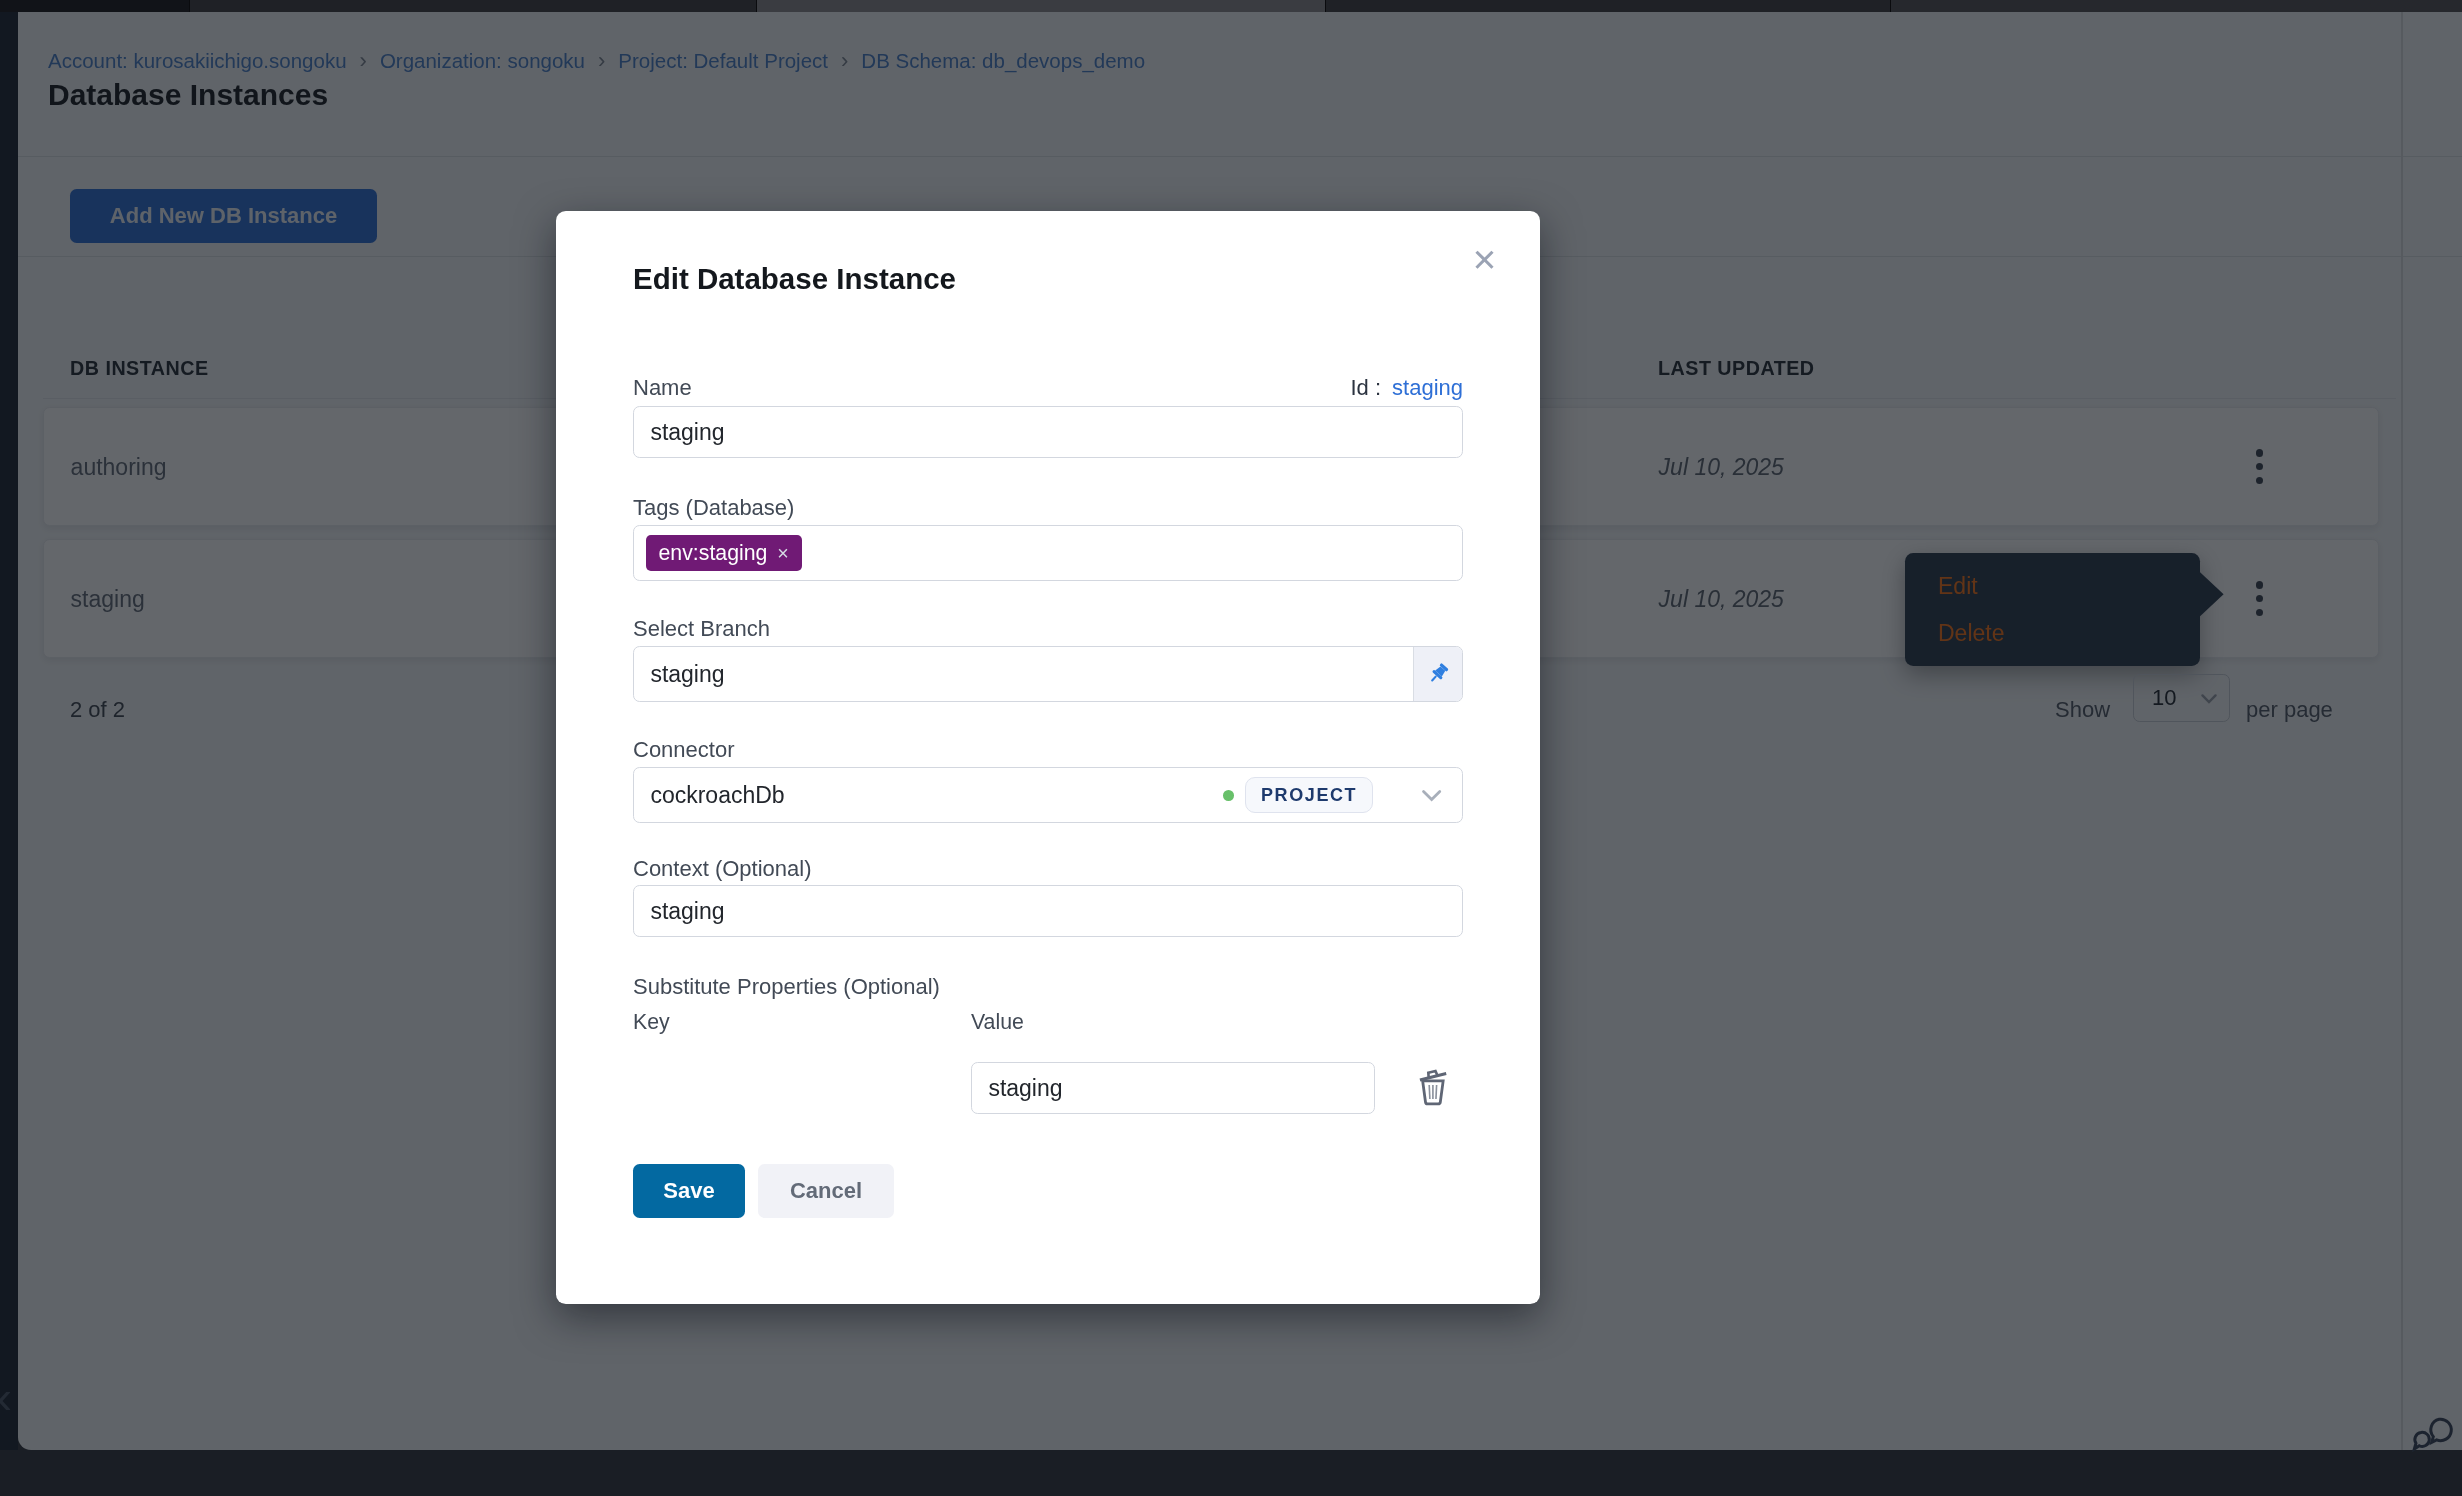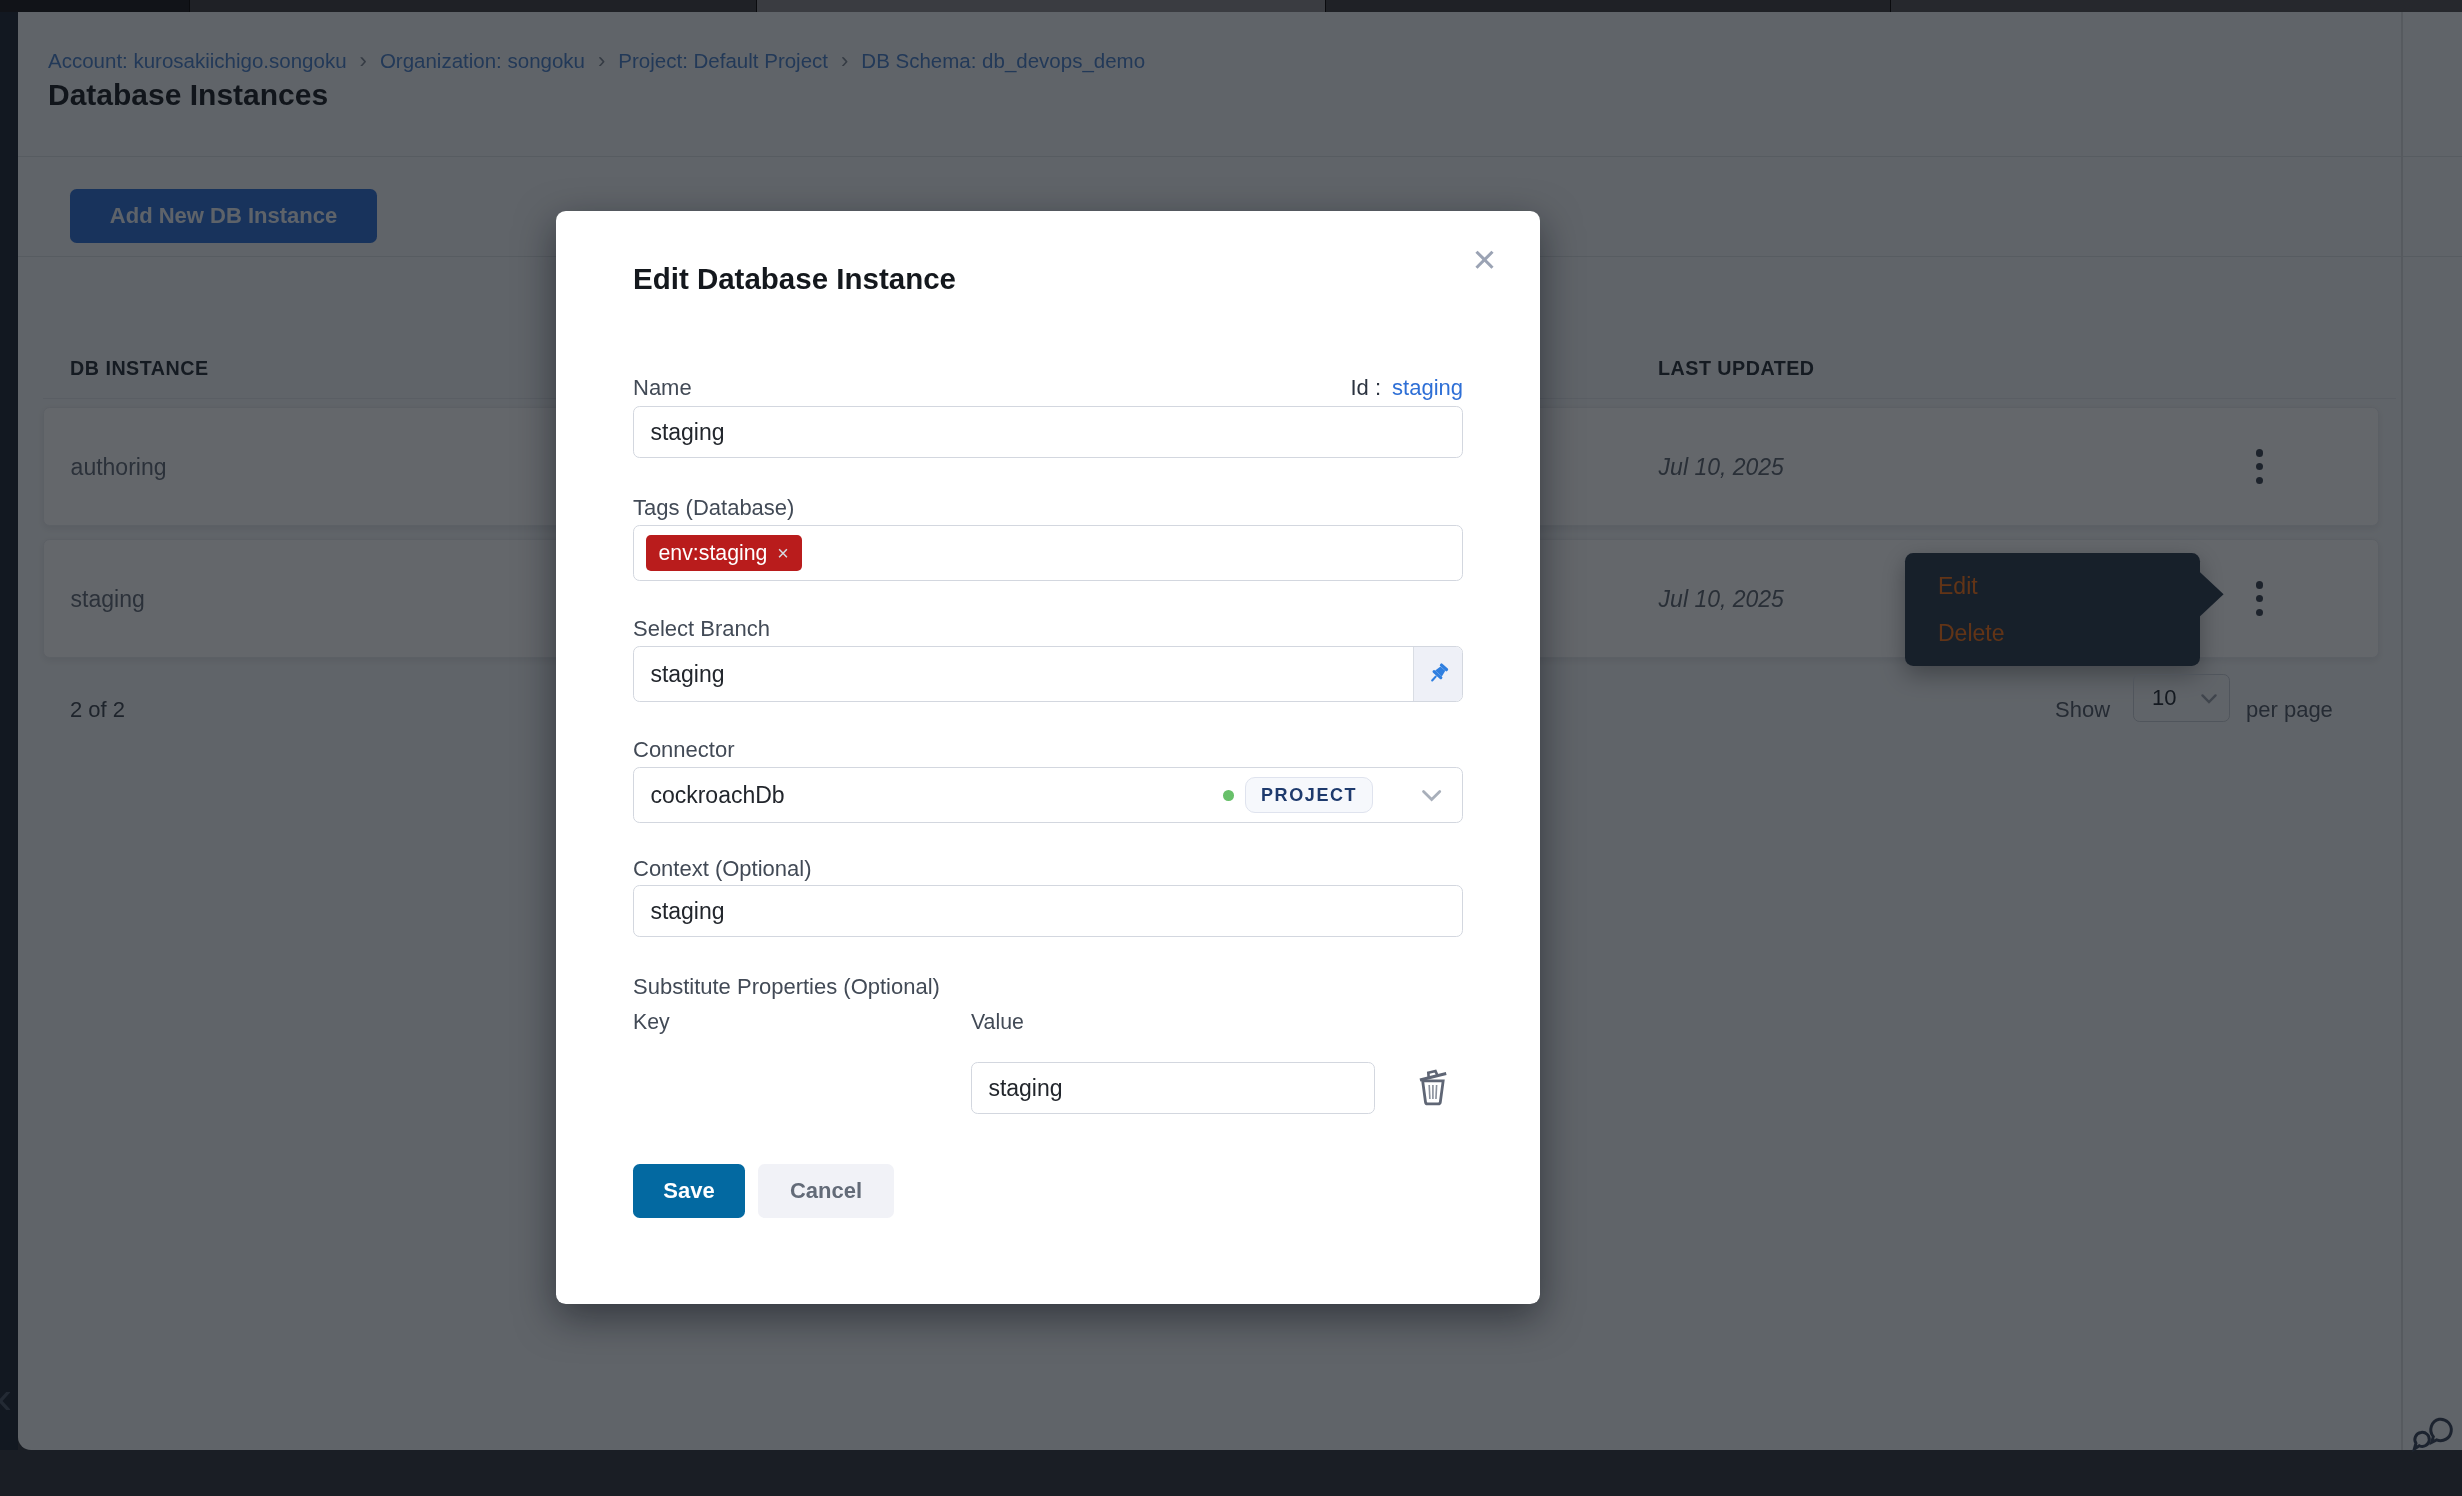--- a/index.html
+++ b/index.html
@@ -82,21 +82,21 @@
   .m-label{position:absolute;font-size:22px;color:#424a56;}
   .id-line{position:absolute;right:77px;top:164px;font-size:22px;}
   .id-label{color:#2b3340;}
   .id-value{color:#2e6fd6;cursor:pointer;margin-left:4.9px;}
   .t-input{position:absolute;left:77px;width:830px;height:52px;border:1.6px solid #d3d7df;border-radius:6.6px;
            font-size:23px;color:#22262c;padding:0 16.4px;box-sizing:border-box;background:#fff;outline:none;
            font-family:inherit;}
   .f-box{position:absolute;left:77px;width:830px;border:1.6px solid #d3d7df;border-radius:6.6px;background:#fff;
          box-sizing:border-box;display:flex;align-items:center;}
   .tags-box{top:314px;height:56px;padding-left:11.5px;}
-  .chip{display:inline-flex;align-items:center;gap:9.8px;height:36px;background:#b91c1c;color:#fff;
+  .chip{display:inline-flex;align-items:center;gap:9.8px;height:36px;background:#701a75;color:#fff;
         font-size:21.3px;border-radius:4.9px;padding:0 13px;}
   .chip-x{color:#d6dce4;font-size:19.7px;cursor:pointer;}
   .branch-box{top:435px;height:56px;padding:0;overflow:hidden;}
   .branch-text{flex:1;padding-left:16.4px;font-size:23px;color:#22262c;}
   .pin-box{width:48px;align-self:stretch;border-left:1.6px solid #d9dde4;background:#eef0f7;
            display:flex;align-items:center;justify-content:center;cursor:pointer;}
   .conn-box{top:556px;height:56px;padding:0 19.7px 0 16.4px;}
   .conn-text{font-size:23px;color:#22262c;flex:1;}
   .scope-dot{width:10.7px;height:10.7px;border-radius:50%;background:#68c06a;margin-right:11.5px;}
   .scope-badge{height:34px;padding:0 14.8px;border:1.6px solid #dfe3ee;background:#f6f8fc;border-radius:10px;

